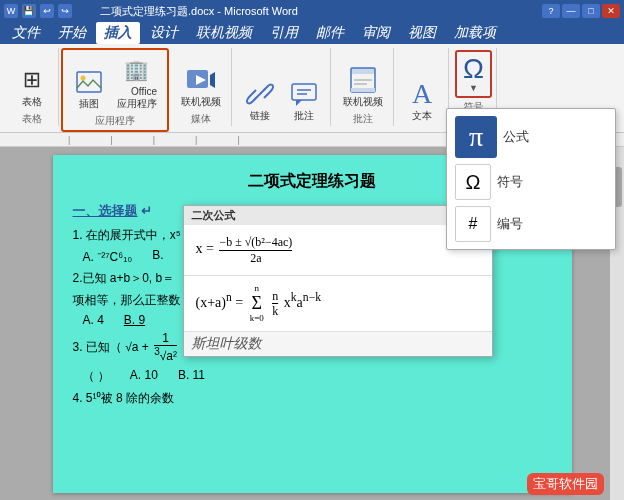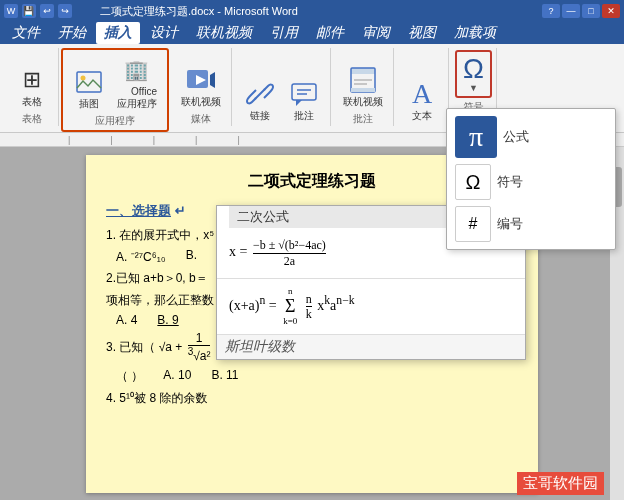--- a/index.html
+++ b/index.html
@@ -220,22 +220,22 @@
     .doc-area {
       background: #ababab;
       flex: 1;
       display: flex;
       justify-content: center;
       padding: 8px;
       overflow: hidden;
       position: relative;
     }
     .doc-page {
-      background: #fef9c3;
-      width: 452px;
+      background: #5eead4;
+      width: 519px;
       min-height: 330px;
       padding: 16px 20px;
       box-shadow: 0 1px 4px rgba(0,0,0,0.3);
       position: relative;
     }
 
     
     .doc-title {
       text-align: center;
       font-size: 16px;
@@ -272,24 +272,23 @@
       border: 1px solid #aaa;
       z-index: 50;
       box-shadow: 2px 2px 8px rgba(0,0,0,0.25);
     }
     .formula-section {
       border-bottom: 1px solid #ddd;
     }
     .formula-section-title {
       background: #e8e8e8;
       padding: 2px 8px;
-      font-size: 13px;
-      font-weight: normal;
+      font-size: 11px;
+      font-weight: bold;
       color: #333;
-      margin-left: 12px;
     }
     .formula-section.active .formula-section-title {
       background: #c0392b;
       color: white;
     }
     .formula-content {
       padding: 8px 12px;
       font-size: 13px;
       min-height: 50px;
       display: flex;
@@ -356,23 +355,23 @@
       margin-top: 20px;
     }
 
     
     .watermark {
       position: absolute;
       bottom: 6px;
       right: 20px;
       background: #e74c3c;
       color: white;
-      font-size: 15px;
+      font-size: 13px;
       padding: 2px 6px;
-      border-radius: 0;
+      border-radius: 6px;
       z-index: 200;
     }
 
     
     .ruler {
       background: #f0f0f0;
       height: 14px;
       border-bottom: 1px solid #ccc;
       display: flex;
       align-items: center;

